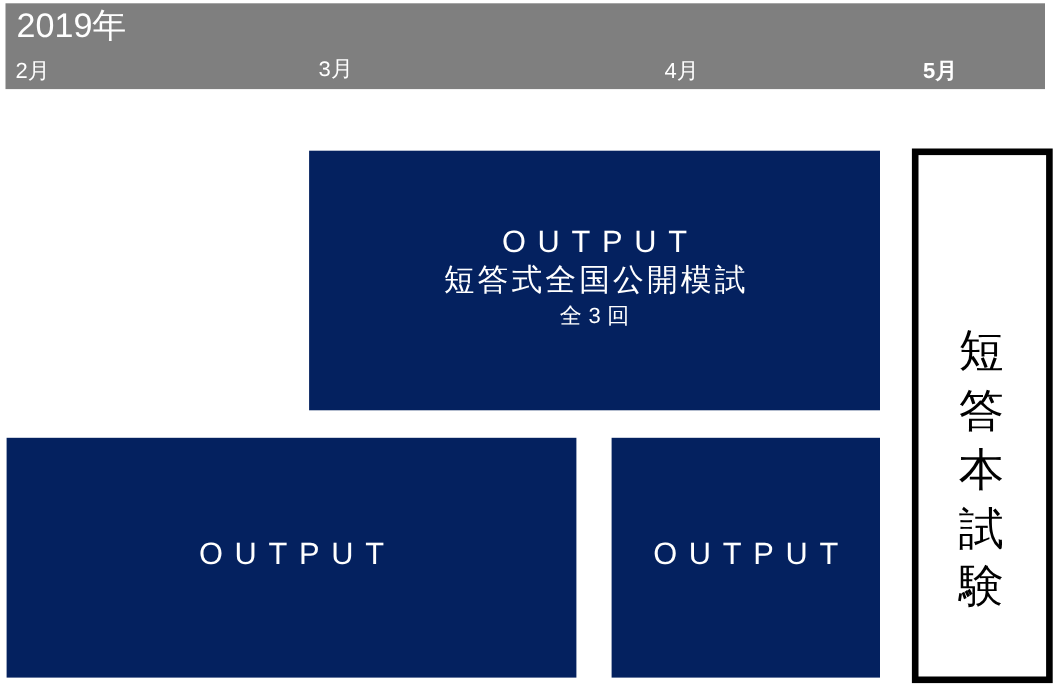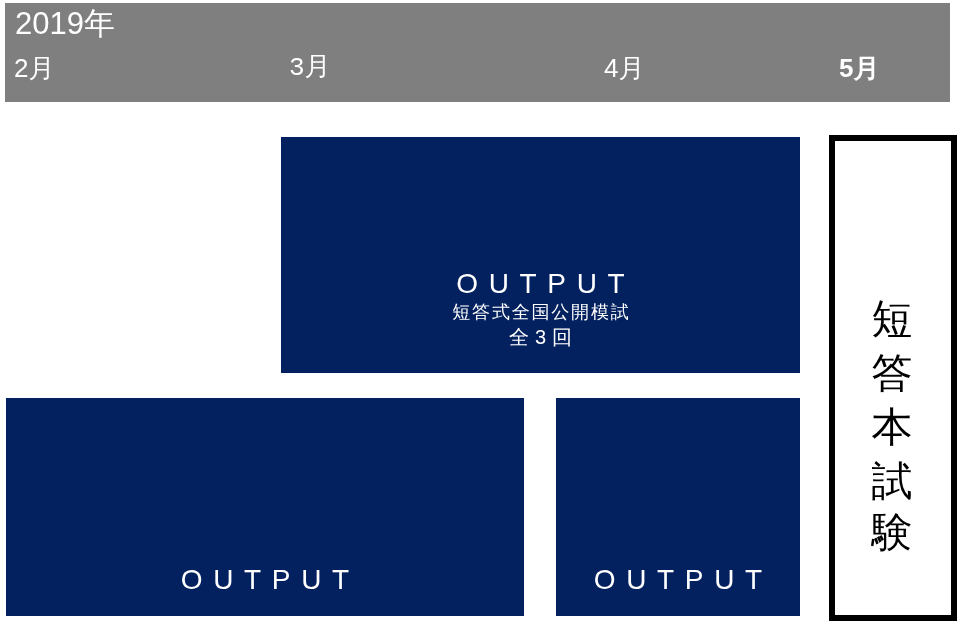--- a/index.html
+++ b/index.html
@@ -15,68 +15,68 @@
     background: #ffffff;
     overflow: hidden;
   }
 
   
   .timeline-bar {
     position: absolute;
     left: 5px;
     top: 3px;
     width: 945px;
-    height: 99px;
+    height: 78px;
     background: #7f7f7f;
     color: #ffffff;
   }
   .year-label {
     position: absolute;
     left: 10px;
     top: 1px;
     font-size: 31px;
     line-height: 1.3;
     white-space: nowrap;
   }
   .month-label {
     position: absolute;
     top: 49px;
-    font-size: 26px;
+    font-size: 20px;
     line-height: 1.3;
     white-space: nowrap;
   }
   .month-0 { left: 9px; }
   .month-1 { left: 284px; font-family: Liberation Mono, monospace; }
   .month-2 { left: 559px; margin-left: 40px; }
   .month-3 { left: 834px; font-weight: bold; }
 
   
   .course-box {
     position: absolute;
     background: #04215f;
     color: #ffffff;
     display: flex;
     flex-direction: column;
-    justify-content: flex-end;
+    justify-content: center;
     align-items: center;
     box-sizing: border-box;
     text-align: center;
   }
   .course-box-0 { left: 281px; top: 137px; width: 519px; height: 236px; padding: 16px 0 22px 0; }
   .course-box-1 { left: 6px;   top: 398px; width: 518px; height: 218px; padding: 14px 0 20px 0; }
   .course-box-2 { left: 556px; top: 398px; width: 244px; height: 218px; padding: 14px 0 20px 0; }
 
   .course-category {
     font-size: 28px;
     letter-spacing: 0.38em;
     text-indent: 0.38em; 
     white-space: nowrap;
   }
   .course-name {
-    font-size: 18px;
+    font-size: 28px;
     letter-spacing: 0.10em;
     text-indent: 0.10em;
     white-space: nowrap;
   }
   .course-sessions {
     font-size: 20px;
     letter-spacing: 0.30em;
     text-indent: 0.30em;
     white-space: nowrap;
   }

